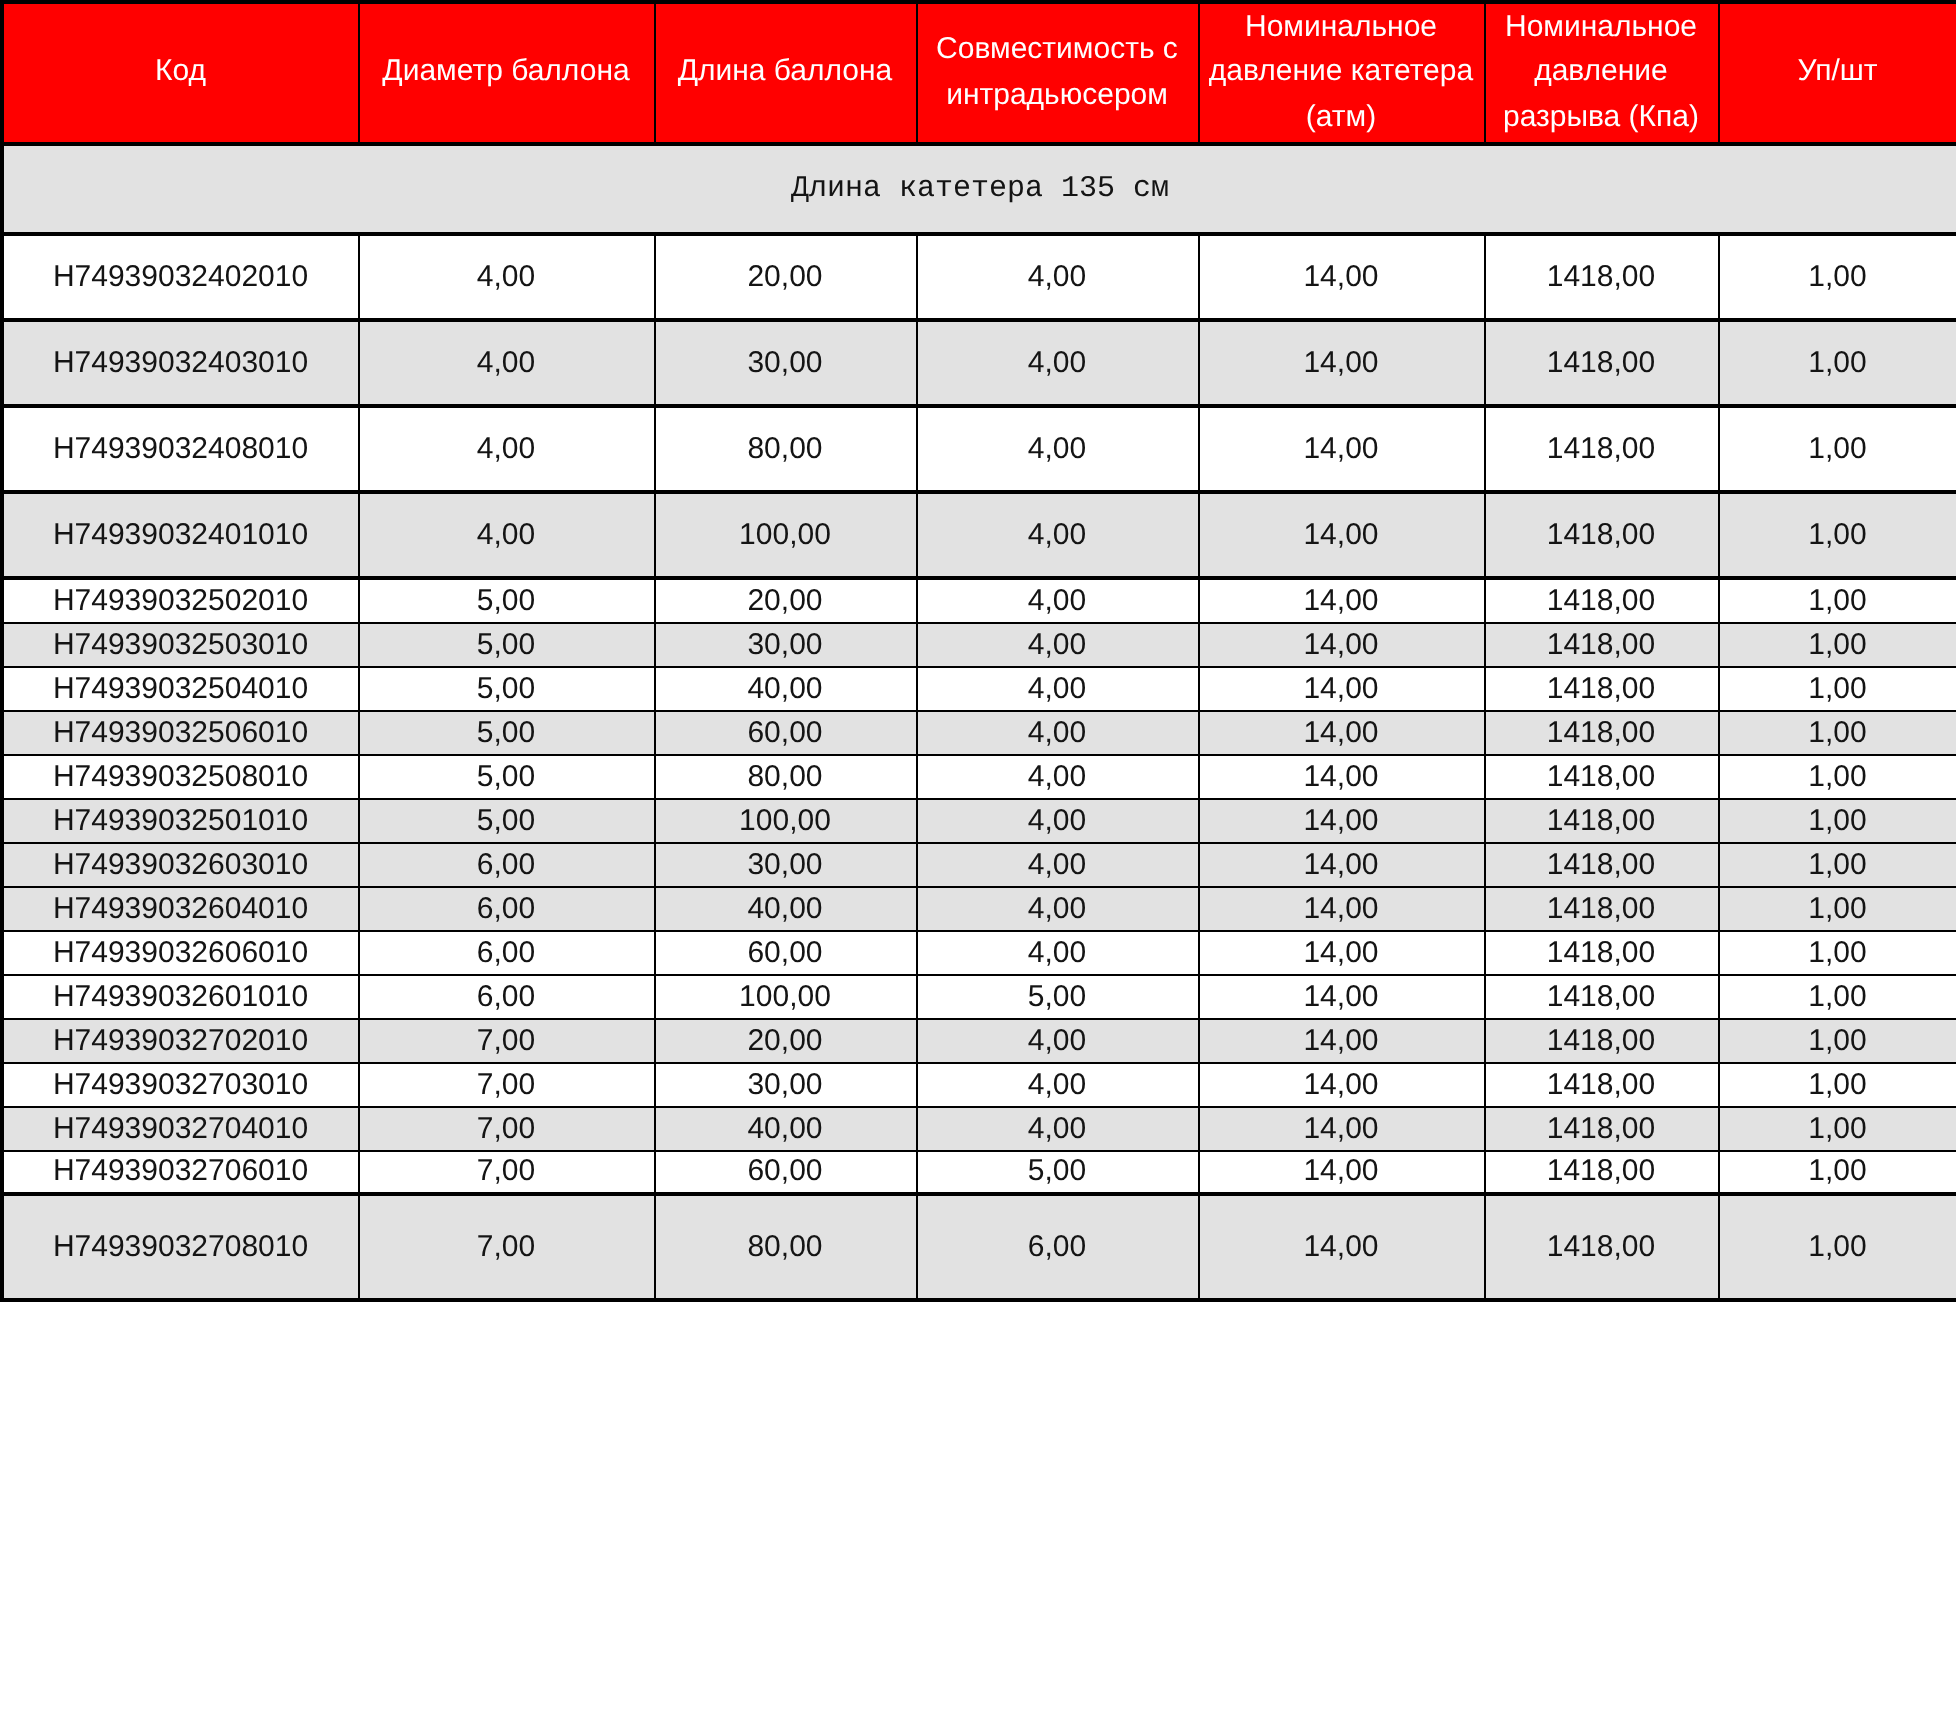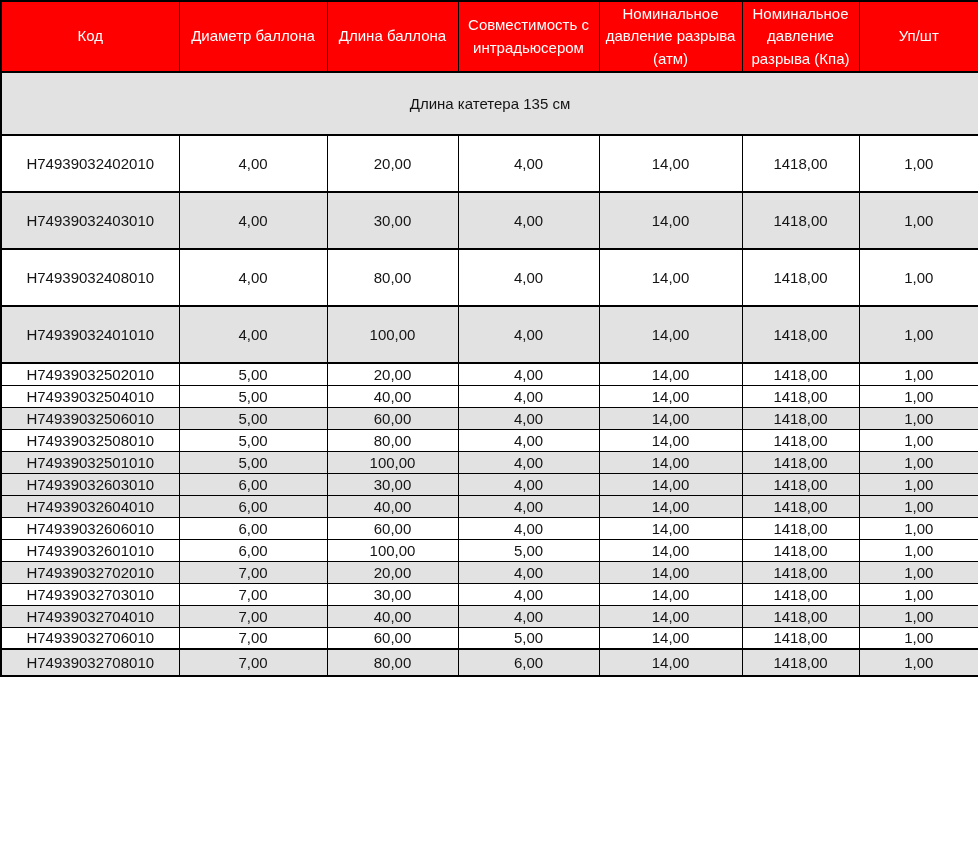--- a/index.html
+++ b/index.html
@@ -40,32 +40,33 @@
     color:var(--header-text);
     font-weight:normal;
     font-size:15px;
     line-height:1.5;
     height:71px;
     border-bottom:2px solid var(--border-color);
   }
   tr.group-row td{
     background:var(--alt-row-bg);
     font-size:15px;
-    height:63px;
+    height:45px;
     border-top:2px solid var(--border-color);
     border-bottom:2px solid var(--border-color);
+    font-family:Liberation Mono, monospace;
   }
   tbody td{
     font-size:15px;
     background:#ffffff;
   }
   tr.gray td{background:var(--alt-row-bg);}
-  tr.tall td{height:57px;border-bottom:2px solid var(--border-color);}
+  tr.tall td{height:43px;border-bottom:2px solid var(--border-color);}
   tr.short td{height:22px;}
-  tr.mid td{height:27px;border-top:2px solid var(--border-color);border-bottom:2px solid var(--border-color);}
+  tr.mid td{height:53px;border-top:2px solid var(--border-color);border-bottom:2px solid var(--border-color);}
 </style>
 </head>
 <body>
 
 <div class="sheet">
   <table>
     <colgroup>
       <col style="width:178px">
       <col style="width:148px">
       <col style="width:131px">
@@ -73,21 +74,21 @@
       <col style="width:143px">
       <col style="width:117px">
       <col style="width:120px">
     </colgroup>
     <thead>
       <tr>
         <th>Код</th>
         <th>Диаметр баллона</th>
         <th>Длина баллона</th>
         <th>Совместимость с интрадьюсером</th>
-        <th>Номинальное давление разрыва (атм)</th>
+        <th>Номинальное давление катетера (атм)</th>
         <th>Номинальное давление разрыва (Кпа)</th>
         <th>Уп/шт</th>
       </tr>
     </thead>
     <tbody>
       <tr class="group-row">
         <td colspan="7">Длина катетера 135 см</td>
       </tr>
     <tr class="white tall">
           <td>H74939032402010</td>
@@ -127,20 +128,29 @@
         </tr>
         <tr class="white short">
           <td>H74939032502010</td>
           <td>5,00</td>
           <td>20,00</td>
           <td>4,00</td>
           <td>14,00</td>
           <td>1418,00</td>
           <td>1,00</td>
         </tr>
+        <tr class="gray short">
+          <td>H74939032503010</td>
+          <td>5,00</td>
+          <td>30,00</td>
+          <td>4,00</td>
+          <td>14,00</td>
+          <td>1418,00</td>
+          <td>1,00</td>
+        </tr>
         <tr class="white short">
           <td>H74939032504010</td>
           <td>5,00</td>
           <td>40,00</td>
           <td>4,00</td>
           <td>14,00</td>
           <td>1418,00</td>
           <td>1,00</td>
         </tr>
         <tr class="gray short">

